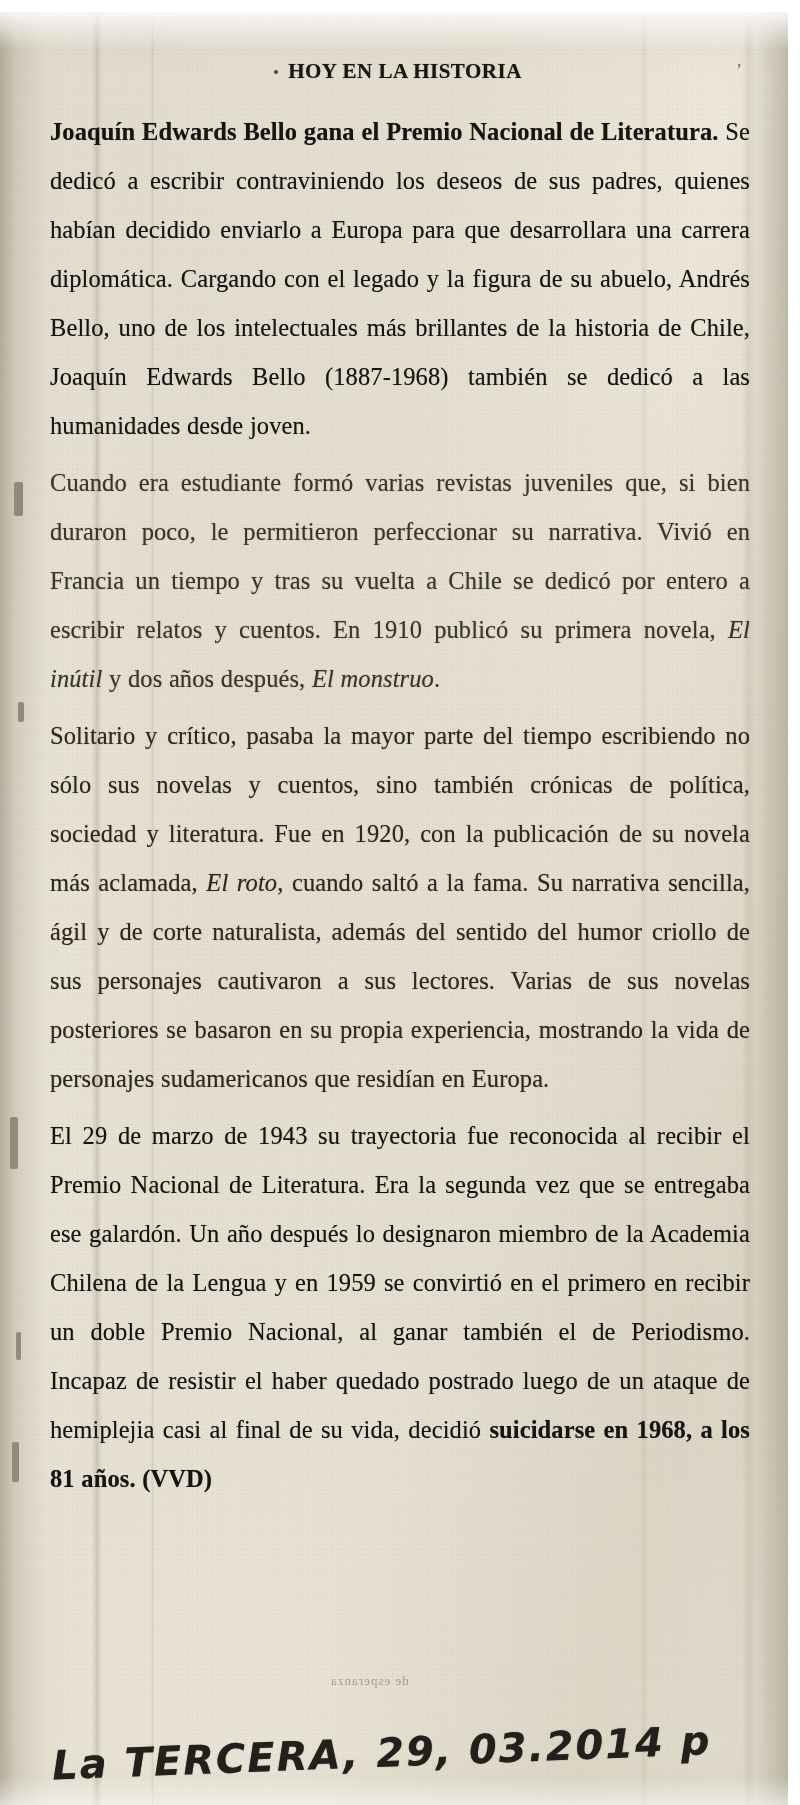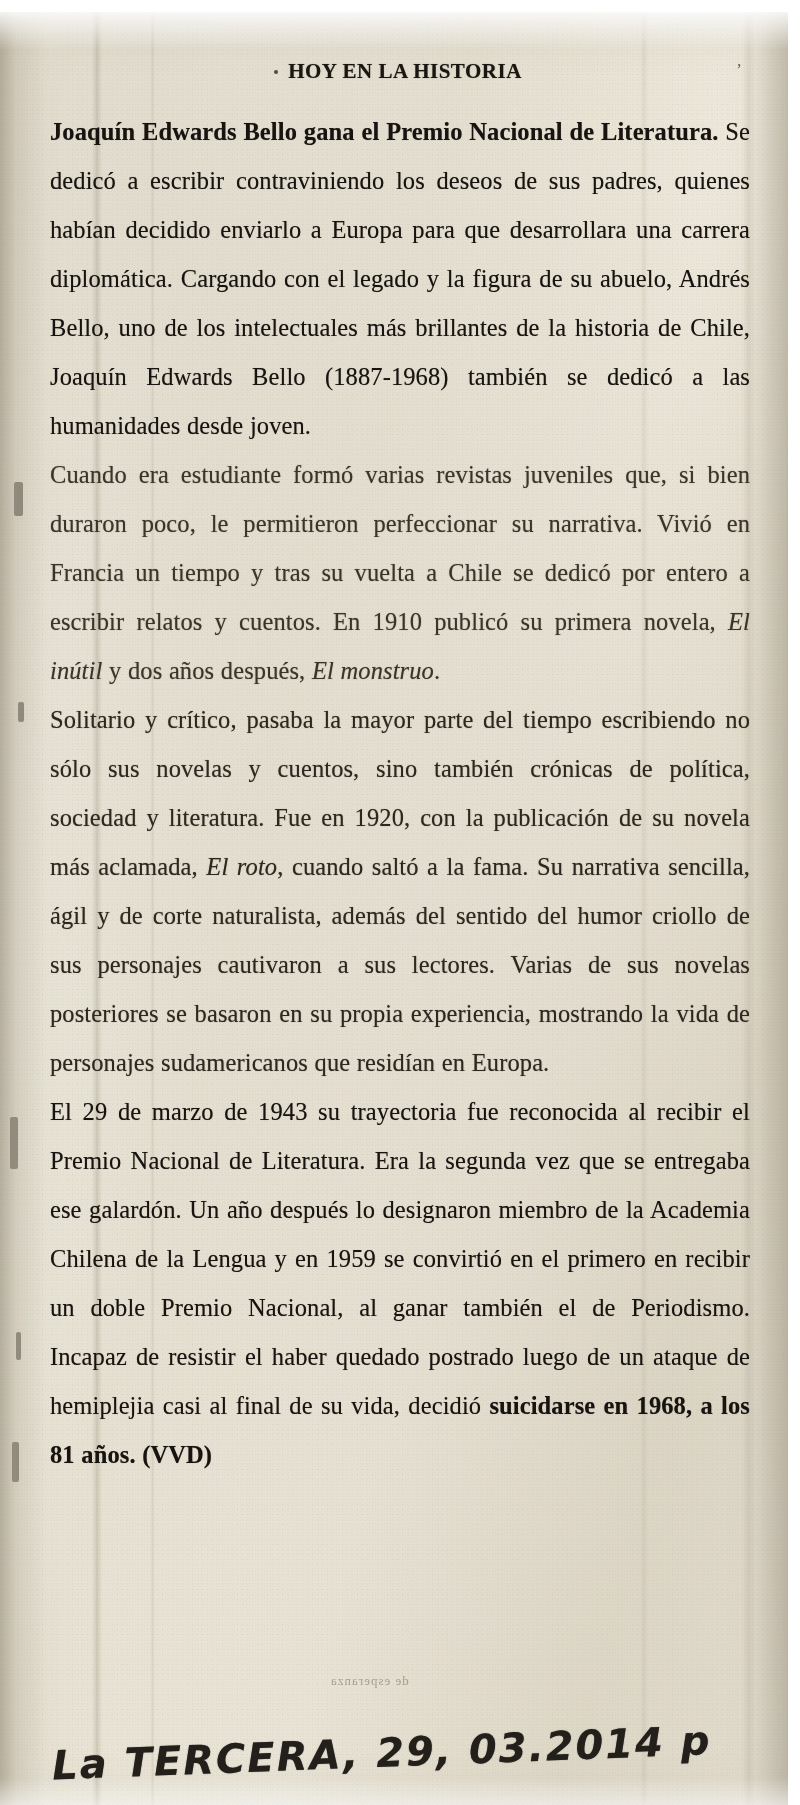--- a/index.html
+++ b/index.html
@@ -124,21 +124,21 @@
     font-size: 24.5px;
     line-height: 49px;
     color: #171310;
     text-align: justify;
     text-justify: inter-word;
     margin: 0;
     letter-spacing: 0.1px;
     word-spacing: 0.4px;
     text-shadow: 0 0 0.7px rgba(30,25,18,0.45);
   }
-  .para + .para { margin-top: 0; }
+  .para + .para { margin-top: 8px; }
 
   .lead { font-weight: bold; }
   .it { font-style: italic; }
   .bold { font-weight: bold; }
 
   
   .fade-1 { color: #3a342b; text-shadow: 0 0 1.1px rgba(70,62,48,0.5); }
   .fade-2 { color: #2d271f; text-shadow: 0 0 1px rgba(60,52,40,0.5); }
 
   

